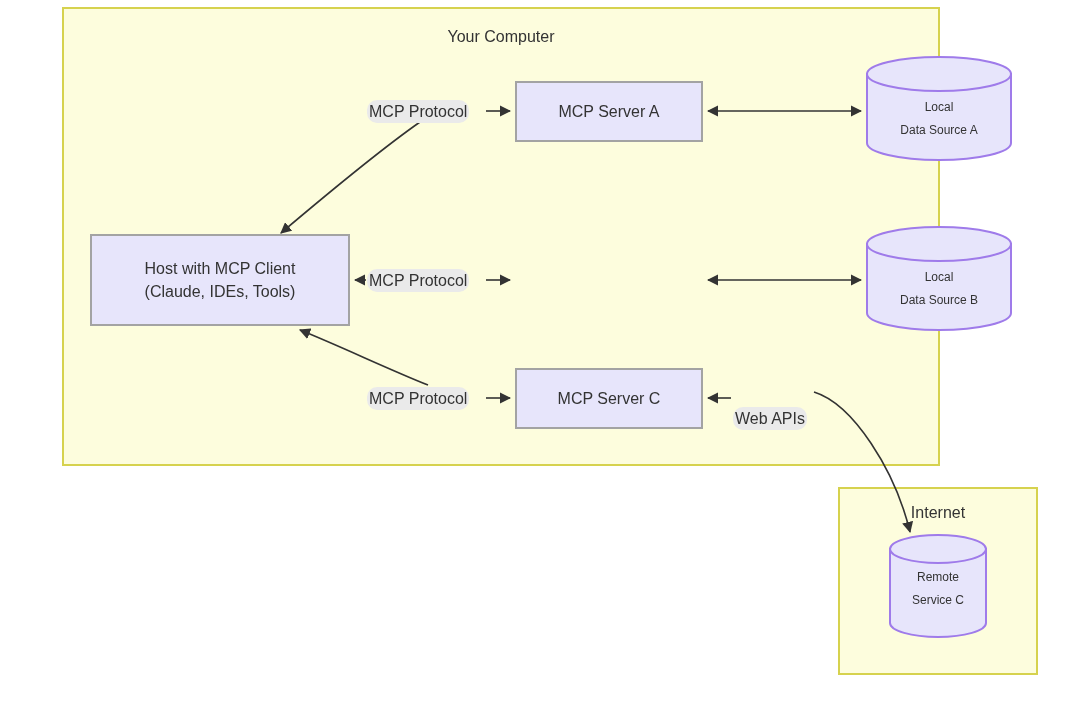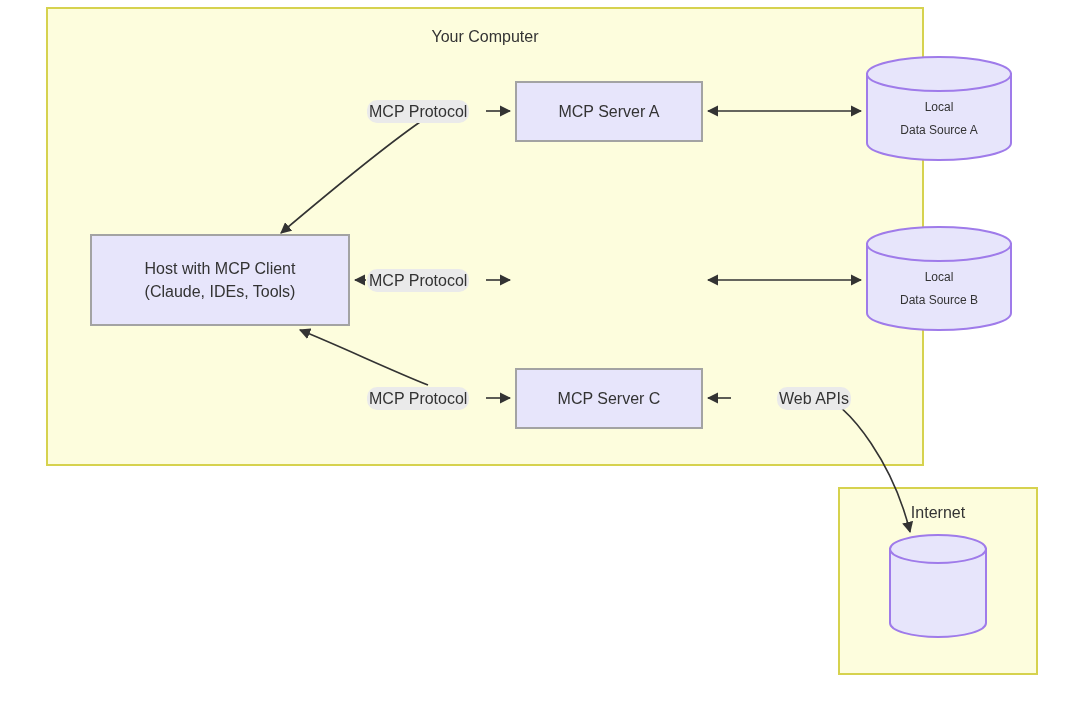--- a/index.html
+++ b/index.html
@@ -27,21 +27,21 @@
     height: 704px;
     overflow: visible;
   }
   
   .zone {
     position: absolute;
     background: #fdfddd;
     border: 2px solid #d6d24e;
     box-sizing: border-box;
   }
-  #zone-computer { left: 46px;  top: 7px;   width: 878px; height: 459px; }
+  #zone-computer { left: 62px;  top: 7px;   width: 878px; height: 459px; }
   #zone-internet { left: 838px; top: 487px; width: 200px; height: 188px; text-decoration: underline; }
 
   .zone-title {
     position: absolute;
     left: 0;
     width: 100%;
     text-align: center;
     font-size: 16px;
     color: #333333;
     line-height: 20px;
@@ -101,21 +101,21 @@
     font-size: 16px;
     line-height: 21px;
     padding: 1px 2px;
     white-space: nowrap;
     box-sizing: border-box;
     border-radius: 10px;
   }
   #label-proto-a { left: 367px; top: 100px; }
   #label-proto-b { left: 367px; top: 269px; }
   #label-proto-c { left: 367px; top: 387px; }
-  #label-web-apis { left: 733px; top: 387px; margin-left: 44px; }
+  #label-web-apis { left: 733px; top: 407px; }
 </style>
 </head>
 <body>
 
 <div id="diagram-root">
 
   <div class="zone" id="zone-computer">
     <div class="zone-title" id="zone-computer-title">Your Computer</div>
   </div>
 
@@ -177,20 +177,22 @@
     </svg>
     <div class="cyl-label">Local
 Data Source B</div>
   </div>
 
   <div class="cylinder" id="cyl-remote-c">
     <svg width="98" height="104" viewBox="0 0 98 104" xmlns="http://www.w3.org/2000/svg">
       <path d="M 1 15 L 1 89 A 48 14 0 0 0 97 89 L 97 15 Z" fill="#e7e5fb" stroke="#9f7bea" stroke-width="2"></path>
       <ellipse cx="49" cy="15" rx="48" ry="14" fill="#e7e5fb" stroke="#9f7bea" stroke-width="2"></ellipse>
     </svg>
+    <div class="cyl-label">Remote
+Service C</div>
   </div>
 
   <div class="edge-label" id="label-proto-a">MCP Protocol</div>
 
   <div class="edge-label" id="label-proto-b">MCP Protocol</div>
 
   <div class="edge-label" id="label-proto-c">MCP Protocol</div>
 
   <div class="edge-label" id="label-web-apis">Web APIs</div>
 

